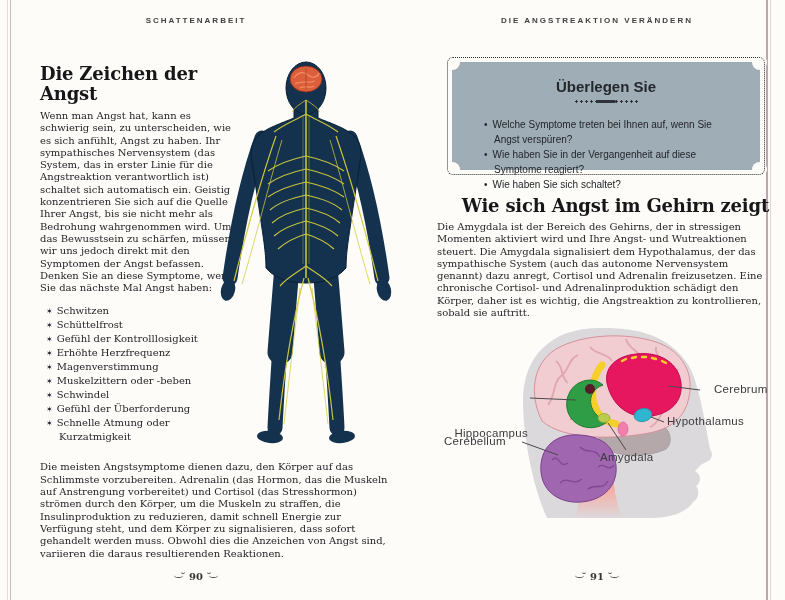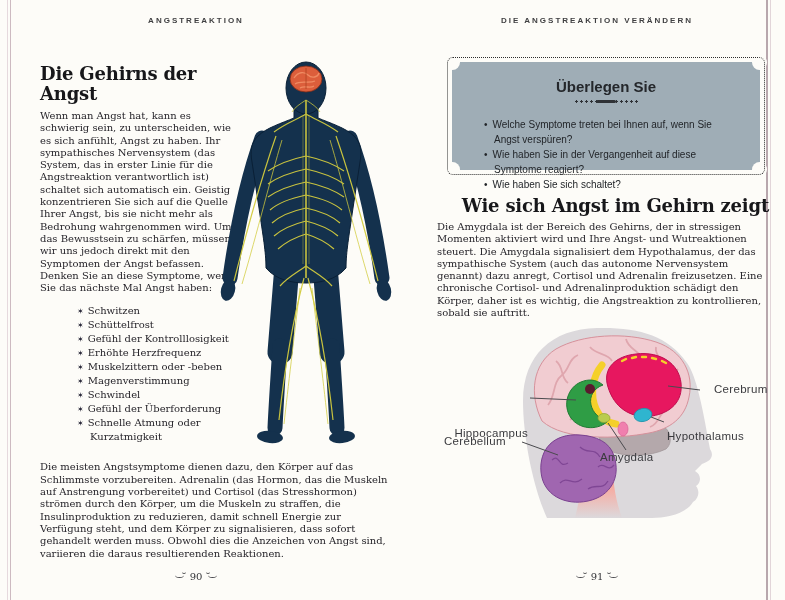--- a/index.html
+++ b/index.html
@@ -37,21 +37,21 @@
   .symptom-list{list-style:none;margin:10px 0 0 0;padding:0 0 0 6px;}
   .symptom-list li{
     font-size:10px;line-height:13px;color:#26242a;
     padding-left:13px;text-indent:-13px;
   }
   .star{font-family:"DejaVu Sans", sans-serif;font-size:8px;color:#1d1c2e;margin-right:4px;}
   .para2{margin-top:18px;}
 
   .pagenum{
     position:absolute;top:571px;width:312px;text-align:center;
-    font-size:10px;font-weight:400;color:#343438;
+    font-size:10px;font-weight:700;color:#343438;
   }
   .pn-left{left:40px;} .pn-right{left:441px;}
   .orn{display:inline-block;width:9px;height:5px;border-bottom:1.2px solid #4e4e52;
        border-radius:0 0 100% 100%;margin:0 6px;vertical-align:2px;position:relative;}
   .orn::after{content:"";position:absolute;width:4px;height:3px;top:-2px;
        border-bottom:1px solid #4e4e52;border-radius:0 0 100% 100%;}
   .orn-l::after{right:-2px;} .orn-r::after{left:-2px;}
 
   
   .callout{
@@ -84,31 +84,31 @@
   .diagram{position:absolute;left:430px;top:325px;width:345px;height:240px;}
   .diagram svg{position:absolute;left:0;top:0;}
   .dlabel{
     position:absolute;font-family:"Liberation Sans", sans-serif;
     font-size:11.5px;color:#3a3a3e;letter-spacing:0.3px;white-space:nowrap;
   }
   .lb-hippocampus{left:0px;top:66px;width:98px;text-align:right;margin-top:36px;}
   .lb-cerebellum{left:14px;top:110px;}
   .lb-amygdala{left:170px;top:126px;}
   .lb-cerebrum{left:272px;top:58px;margin-left:12px;}
-  .lb-hypothalamus{left:237px;top:105px;}
+  .lb-hypothalamus{left:237px;top:90px;}
 </style>
 </head>
 <body>
 
 <div class="edge l1"></div>
 <div class="edge l2"></div>
 <div class="edge r1"></div>
 <div class="edge r2"></div>
 
-<div class="running-head rh-left">ANGSTREAKTION</div>
+<div class="running-head rh-left">SCHATTENARBEIT</div>
 <div class="running-head rh-right">DIE ANGSTREAKTION VERÄNDERN</div>
 
 <div class="left-content">
 
   <div class="figure-float">
     <svg width="180" height="396" viewBox="0 0 180 396">
       <g fill="#14314d" stroke="#0a2036" stroke-width="1">
 
         <path d="M46,82 C34,115 22,165 14,222" fill="none" stroke="#14314d" stroke-width="15" stroke-linecap="round"></path>
         <path d="M134,82 C146,115 158,165 166,222" fill="none" stroke="#14314d" stroke-width="15" stroke-linecap="round"></path>
@@ -167,36 +167,36 @@
         <path d="M88,222 C78,260 70,300 63,364"></path>
         <path d="M84,232 C78,282 72,332 68,368" stroke-width="0.8"></path>
         <path d="M92,222 C102,260 110,300 117,364"></path>
         <path d="M96,232 C102,282 108,332 112,368" stroke-width="0.8"></path>
         <path d="M90,44 C84,48 79,51 76,56" stroke-width="0.8"></path>
         <path d="M90,44 C96,48 101,51 104,56" stroke-width="0.8"></path>
       </g>
     </svg>
   </div>
 
-  <h2 class="sect">Die Gehirns der Angst</h2>
+  <h2 class="sect">Die Zeichen der Angst</h2>
   <p class="bodytext" style="width:200px;">Wenn man Angst hat, kann es schwierig sein, zu unterscheiden, wie es sich anfühlt, Angst zu haben. Ihr sympathisches Nervensystem (das System, das in erster Linie für die Angstreaktion verantwortlich ist) schaltet sich automatisch ein. Geistig konzentrieren Sie sich auf die Quelle Ihrer Angst, bis sie nicht mehr als Bedrohung wahrgenommen wird. Um das Bewusstsein zu schärfen, müssen wir uns jedoch direkt mit den Symptomen der Angst befassen. Denken Sie an diese Symptome, wenn Sie das nächste Mal Angst haben:</p>
 
-  <ul class="symptom-list" style="width:200px;margin-left:31px;">
+  <ul class="symptom-list" style="width:200px;">
 
       <li><span class="star">✶</span><span>Schwitzen</span></li>
 
       <li><span class="star">✶</span><span>Schüttelfrost</span></li>
 
       <li><span class="star">✶</span><span>Gefühl der Kontrolllosigkeit</span></li>
 
       <li><span class="star">✶</span><span>Erhöhte Herzfrequenz</span></li>
 
+      <li><span class="star">✶</span><span>Magenverstimmung</span></li>
+
       <li><span class="star">✶</span><span>Muskelzittern oder -beben</span></li>
-
-      <li><span class="star">✶</span><span>Magenverstimmung</span></li>
 
       <li><span class="star">✶</span><span>Schwindel</span></li>
 
       <li><span class="star">✶</span><span>Gefühl der Überforderung</span></li>
 
       <li><span class="star">✶</span><span>Schnelle Atmung oder Kurzatmigkeit</span></li>
     </ul>
 
   <p class="bodytext para2">Die meisten Angstsymptome dienen dazu, den Körper auf das Schlimmste vorzubereiten. Adrenalin (das Hormon, das die Muskeln auf Anstrengung vorbereitet) und Cortisol (das Stresshormon) strömen durch den Körper, um die Muskeln zu straffen, die Insulinproduktion zu reduzieren, damit schnell Energie zur Verfügung steht, und dem Körper zu signalisieren, dass sofort gehandelt werden muss. Obwohl dies die Anzeichen von Angst sind, variieren die daraus resultierenden Reaktionen.</p>
 </div>

